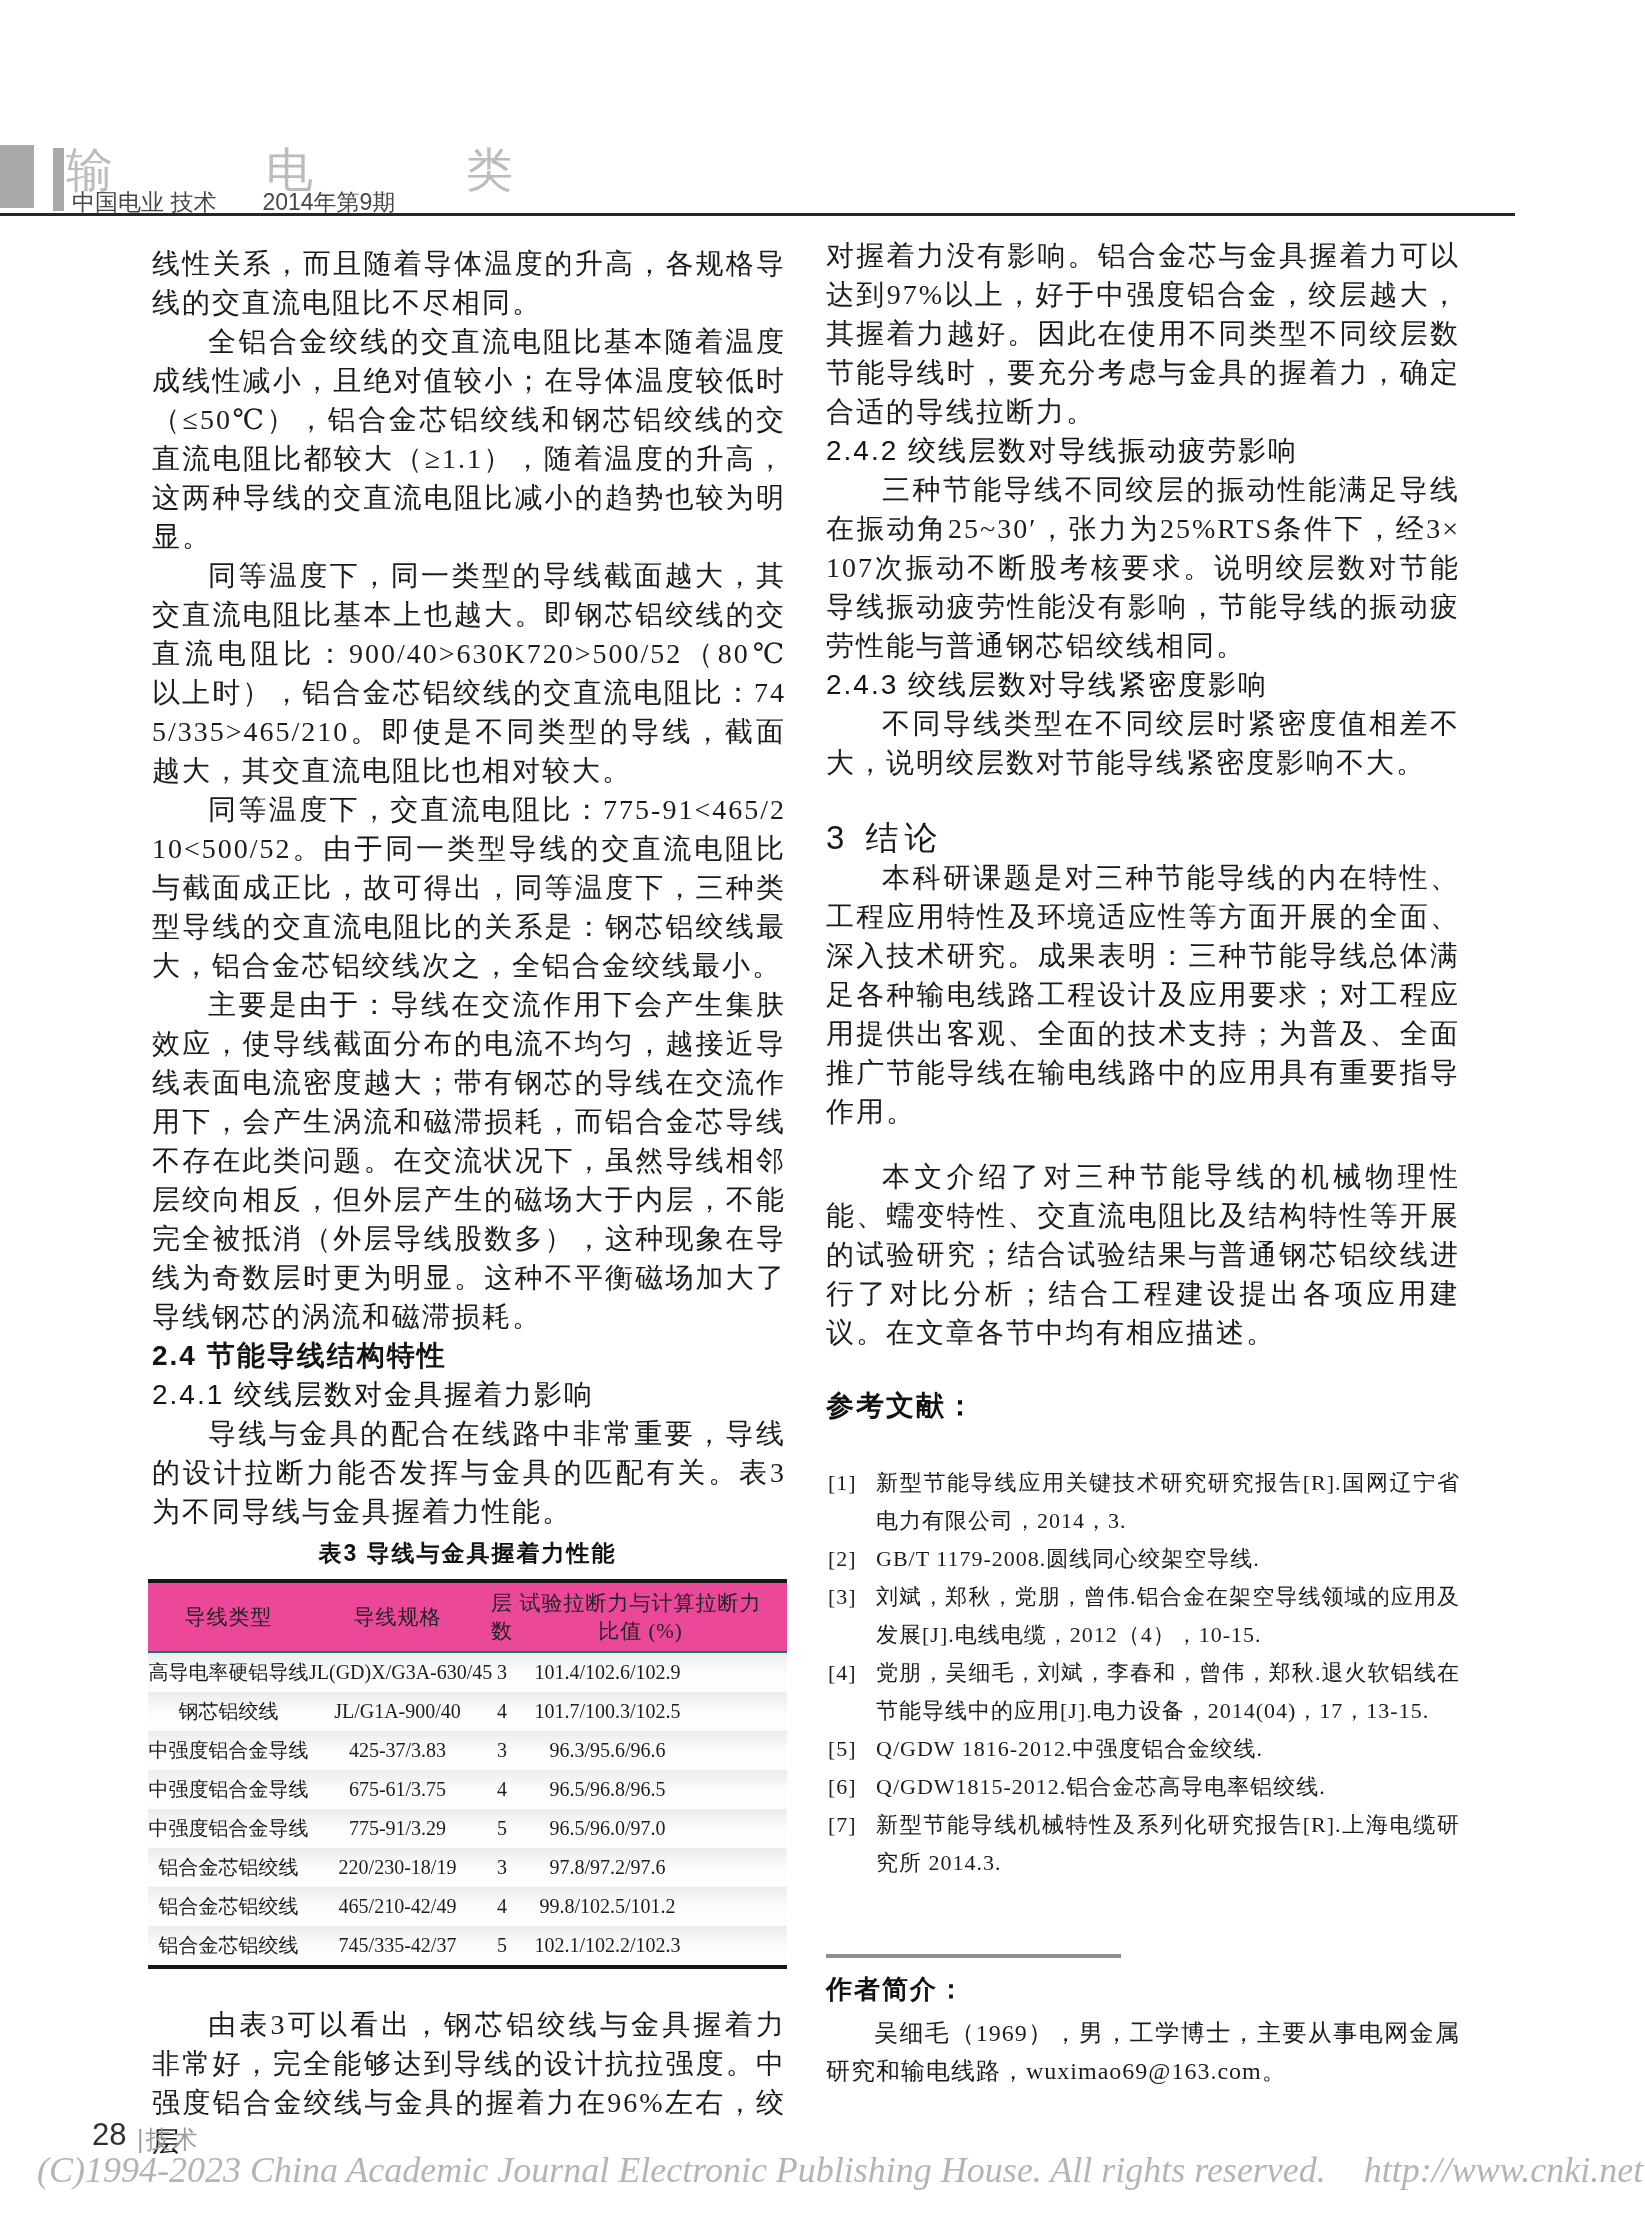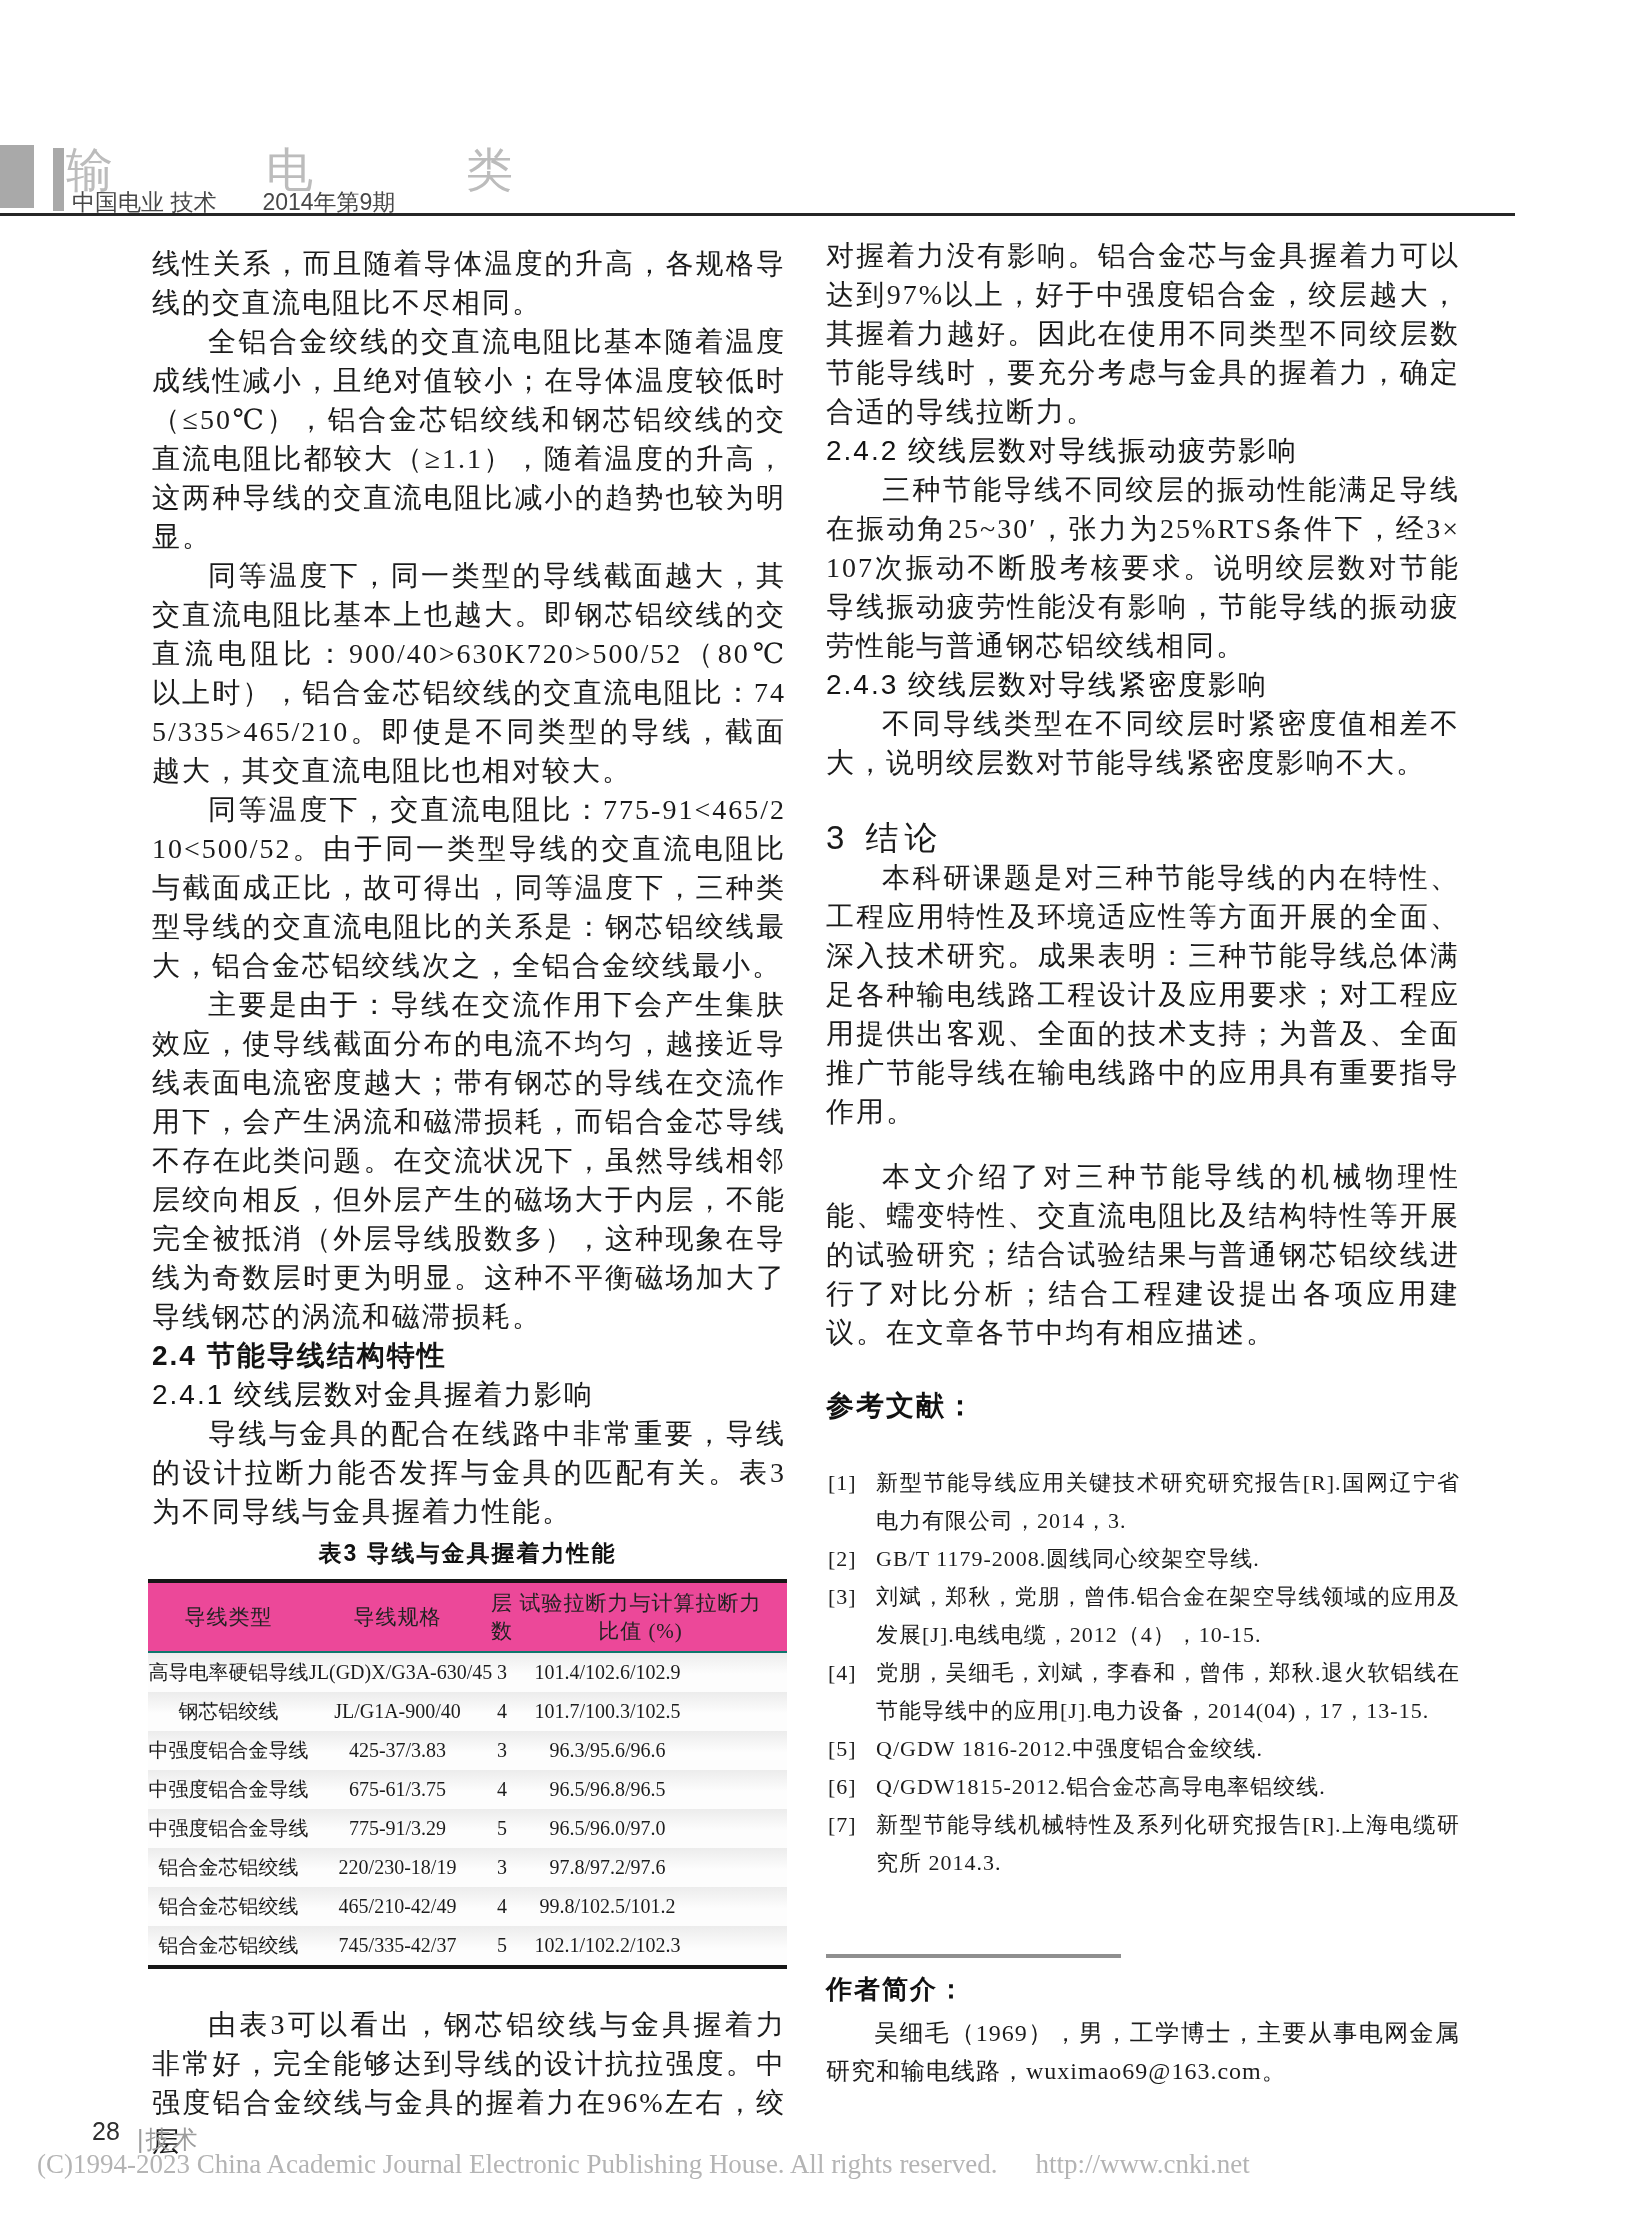--- a/index.html
+++ b/index.html
@@ -47,24 +47,24 @@
        letter-spacing:2px;color:#111;margin:34px 0 0 0 !important;line-height:40px;text-indent:0;}
   .refs{margin-top:38px;font-size:22px;line-height:38px;letter-spacing:1px;}
   .ref{position:relative;padding-left:50px;margin:0;text-align:justify;word-break:break-all;}
   .ref .ref-num{position:absolute;left:2px;top:0;}
   .author-rule{width:295px;height:4px;background:#8f8f8f;margin-top:72px;}
   .author-title{font-family:"Liberation Sans","DejaVu Sans",sans-serif;font-size:26px;font-weight:700;
        letter-spacing:2px;color:#111;margin:14px 0 0 0 !important;line-height:34px;text-indent:0;}
   .author-bio{margin-top:8px !important;font-size:24px;line-height:38px;letter-spacing:1px;}
   
   .page-num{position:absolute;left:92px;top:2117px;font-family:"Liberation Sans","DejaVu Sans",sans-serif;
-       font-size:25px;font-weight:500;color:#2f2f2f;}
+       font-size:31px;font-weight:500;color:#2f2f2f;}
   .page-section{position:absolute;left:137px;top:2123px;font-family:"Liberation Sans","DejaVu Sans",sans-serif;
        font-size:25px;color:#9c9c9c;letter-spacing:2px;}
-  .copyright{position:absolute;left:37px;top:2149px;font-size:27px;color:#b4b4b4;white-space:nowrap;}
+  .copyright{position:absolute;left:37px;top:2149px;font-size:36px;color:#b4b4b4;white-space:nowrap;font-style:italic;}
   .copyright .cnki-url{margin-left:38px;}
 </style>
 </head>
 <body>
 
 <div class="page">
 
   <div class="hdr-block-sq"></div>
   <div class="hdr-block-bar"></div>
   <div class="hdr-category">输 电 类</div>

